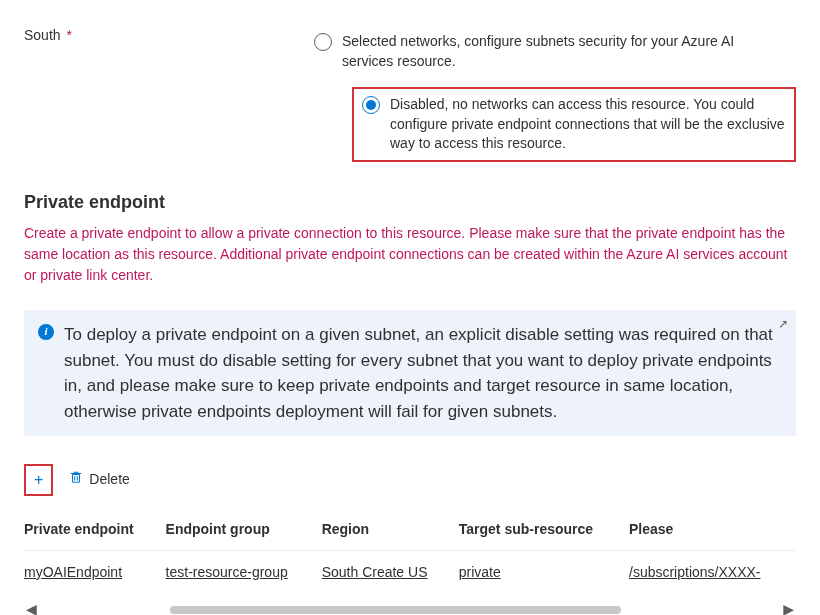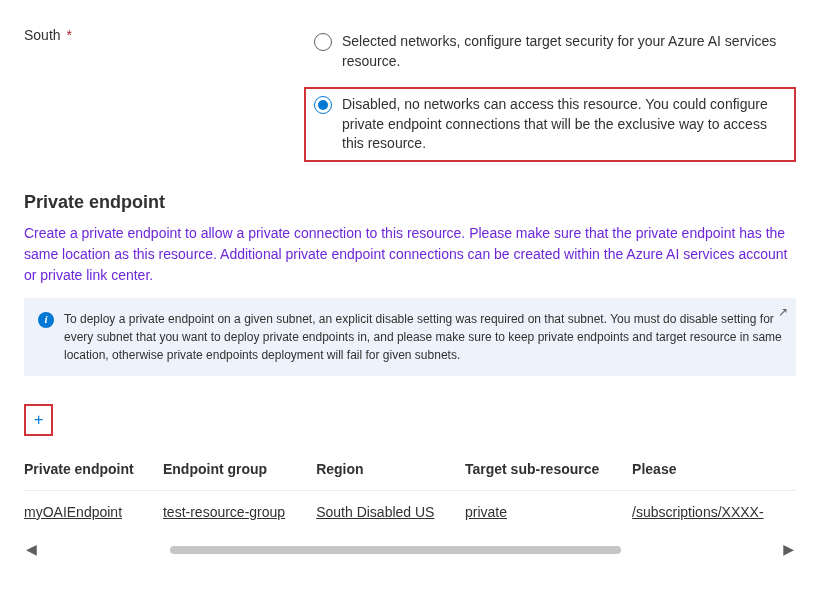--- a/index.html
+++ b/index.html
@@ -10,44 +10,44 @@
     background: #ffffff;
     width: 820px;
     padding: 24px 24px 8px 24px;
     line-height: 1.4;
   }
   .field-row { display: flex; align-items: flex-start; margin-bottom: 28px; }
   .field-label { width: 280px; flex: none; padding-top: 2px; color: #323130; }
   .req { color: #a4262c; margin-left: 2px; }
   .radio-group { flex: 1; display: flex; flex-direction: column; gap: 8px; }
   .radio-item { display: flex; align-items: flex-start; gap: 10px; cursor: pointer; padding: 6px 8px; border: 2px solid transparent; }
-  .radio-item.highlight { border-color: #d13438; }
+  .radio-item.highlight { border-color: #d13438; margin-left: 48px; }
   .radio-dot {
     width: 18px; height: 18px; border-radius: 50%;
     border: 1px solid #605e5c; flex: none; margin-top: 1px;
     display: flex; align-items: center; justify-content: center;
   }
   .radio-dot.checked { border-color: #0078d4; }
   .radio-dot.checked::after {
     content: ""; width: 10px; height: 10px; border-radius: 50%; background: #0078d4;
   }
   .radio-text { flex: 1; color: #323130; }
   h2.section { font-size: 18px; font-weight: 600; margin: 14px 0 8px 0; }
-  .desc { color: #6d28d9; margin-bottom: 12px; line-height: 1.5; }
+  .desc { color: #be185d; margin-bottom: 24px; line-height: 1.5; }
   .infobox {
     background: #eef3fb; padding: 12px 14px; display: flex; gap: 10px;
     position: relative; margin-bottom: 28px;
   }
   .info-icon {
     width: 16px; height: 16px; flex: none; border-radius: 50%;
     background: #0078d4; color: #fff; font-size: 11px; font-weight: bold;
     display: flex; align-items: center; justify-content: center; margin-top: 2px;
     font-style: italic; font-family: Georgia, serif;
   }
-  .info-text { flex: 1; color: #323130; font-size: 12px; line-height: 1.5; }
+  .info-text { flex: 1; color: #323130; font-size: 17px; line-height: 1.5; }
   .popout {
     position: absolute; top: 6px; right: 8px; color: #605e5c;
     font-size: 12px; cursor: pointer;
   }
   .cmdbar { display: flex; gap: 8px; align-items: center; margin-bottom: 14px; }
   .cmd-btn {
     display: inline-flex; align-items: center; gap: 6px; padding: 6px 8px;
     background: none; border: none; font: inherit; color: #323130; cursor: pointer;
   }
   .cmd-btn.outline { border: 2px solid #d13438; }
@@ -69,21 +69,21 @@
 <body>
 
 <div class="field-row">
   <div class="field-label">
     <span>South</span>
     <span class="req">*</span>
   </div>
   <div class="radio-group">
     <label class="radio-item">
       <span class="radio-dot"></span>
-      <span class="radio-text">Selected networks, configure target security for your Azure AI services resource.</span>
+      <span class="radio-text">Selected networks, configure subnets security for your Azure AI services resource.</span>
     </label>
     <label class="radio-item highlight">
       <span class="radio-dot checked"></span>
       <span class="radio-text">Disabled, no networks can access this resource. You could configure private endpoint connections that will be the exclusive way to access this resource.</span>
     </label>
   </div>
 </div>
 
 <h2 class="section">Private endpoint</h2>
 <p class="desc">Create a private endpoint to allow a private connection to this resource. Please make sure that the private endpoint has the same location as this resource. Additional private endpoint connections can be created within the Azure AI services account or private link center.</p>
@@ -91,38 +91,50 @@
 <div class="infobox">
   <div class="info-icon">i</div>
   <div class="info-text">To deploy a private endpoint on a given subnet, an explicit disable setting was required on that subnet. You must do disable setting for every subnet that you want to deploy private endpoints in, and please make sure to keep private endpoints and target resource in same location, otherwise private endpoints deployment will fail for given subnets.</div>
   <div class="popout">↗</div>
 </div>
 
 <div class="cmdbar">
   <button class="cmd-btn outline">
     <span class="plus-icon">+</span>
   </button>
+  <button class="cmd-btn">
+    <span class="trash-icon">
+      <svg width="14" height="14" viewBox="0 0 16 16" fill="none" stroke="#0078d4" stroke-width="1.2">
+        <rect x="4" y="5" width="8" height="9" rx="1"></rect>
+        <path d="M2 4h12"></path>
+          <path d="M6 4V2.5h4V4"></path>
+        <path d="M6.5 7v5"></path>
+          <path d="M9.5 7v5"></path>
+      </svg>
+    </span>
+    <span>Delete</span>
+  </button>
 </div>
 
 <div class="table-wrap">
   <table>
     <thead>
       <tr>
         <th>Private endpoint</th>
         <th>Endpoint group</th>
         <th>Region</th>
         <th>Target sub-resource</th>
         <th>Please</th>
       </tr>
     </thead>
     <tbody>
       <tr>
         <td>myOAIEndpoint</td>
         <td>test-resource-group</td>
-        <td>South Disabled US</td>
+        <td>South Create US</td>
         <td>private</td>
         <td>/subscriptions/XXXX-</td>
       </tr>
     </tbody>
   </table>
 </div>
 
 <div class="hscroll">
   <span class="hscroll-arrow">◀</span>
   <div class="hscroll-track">

